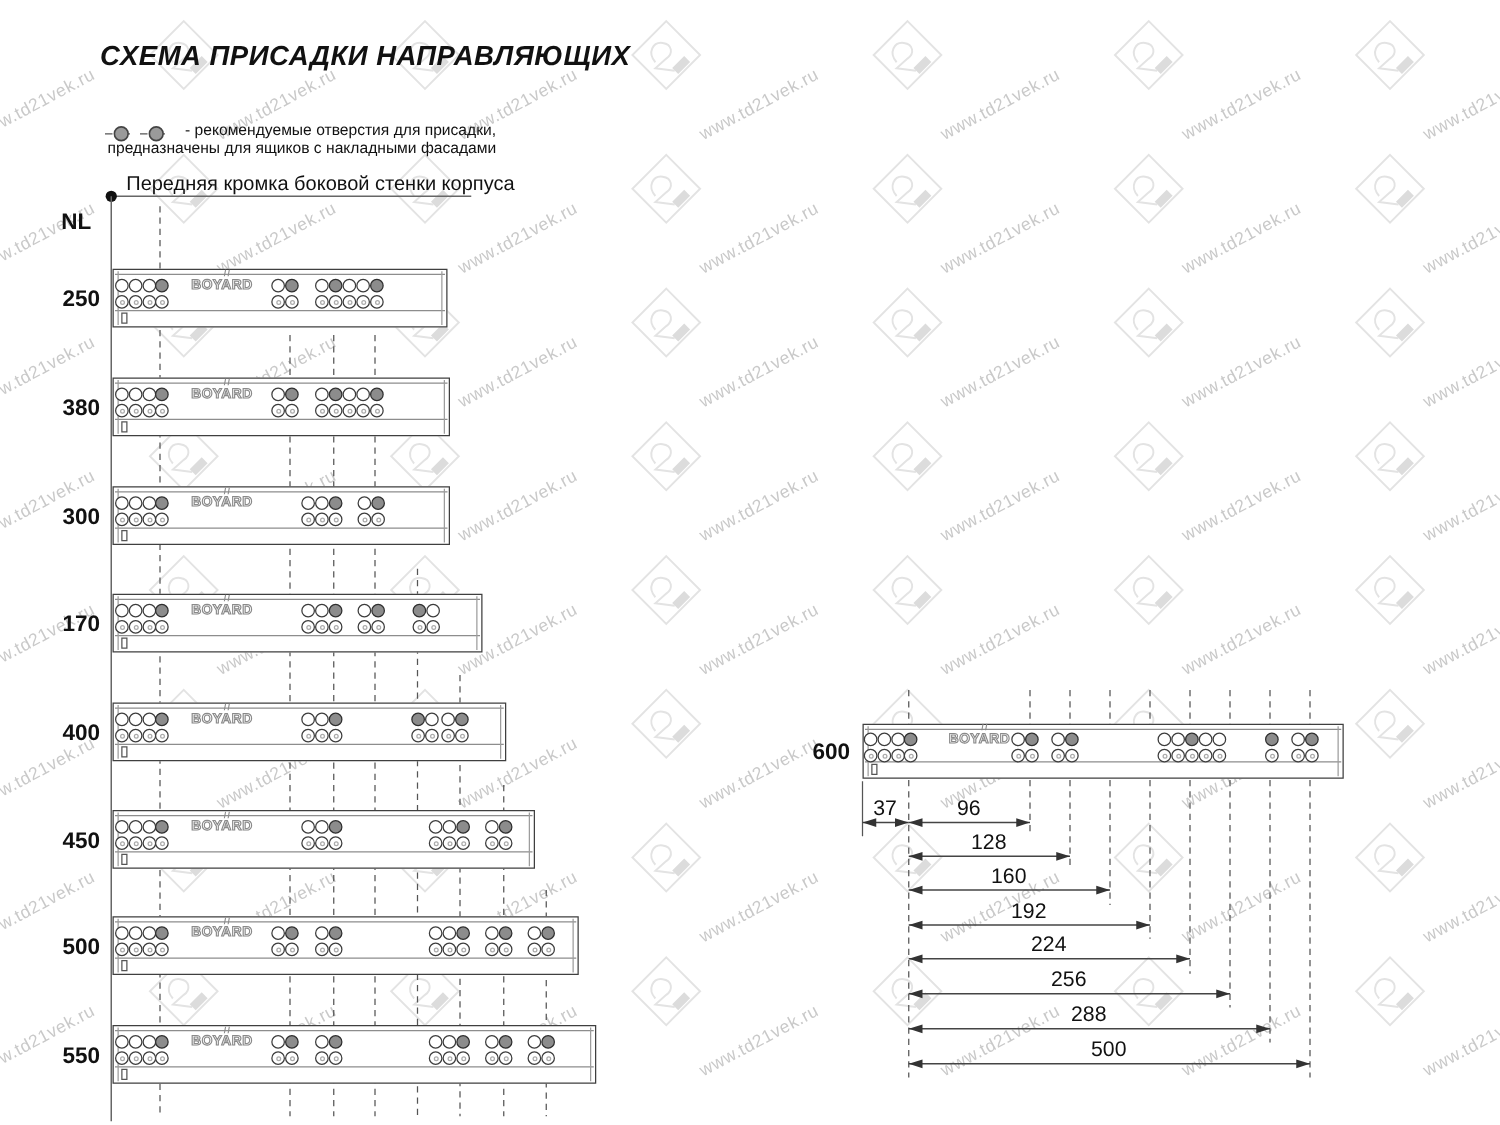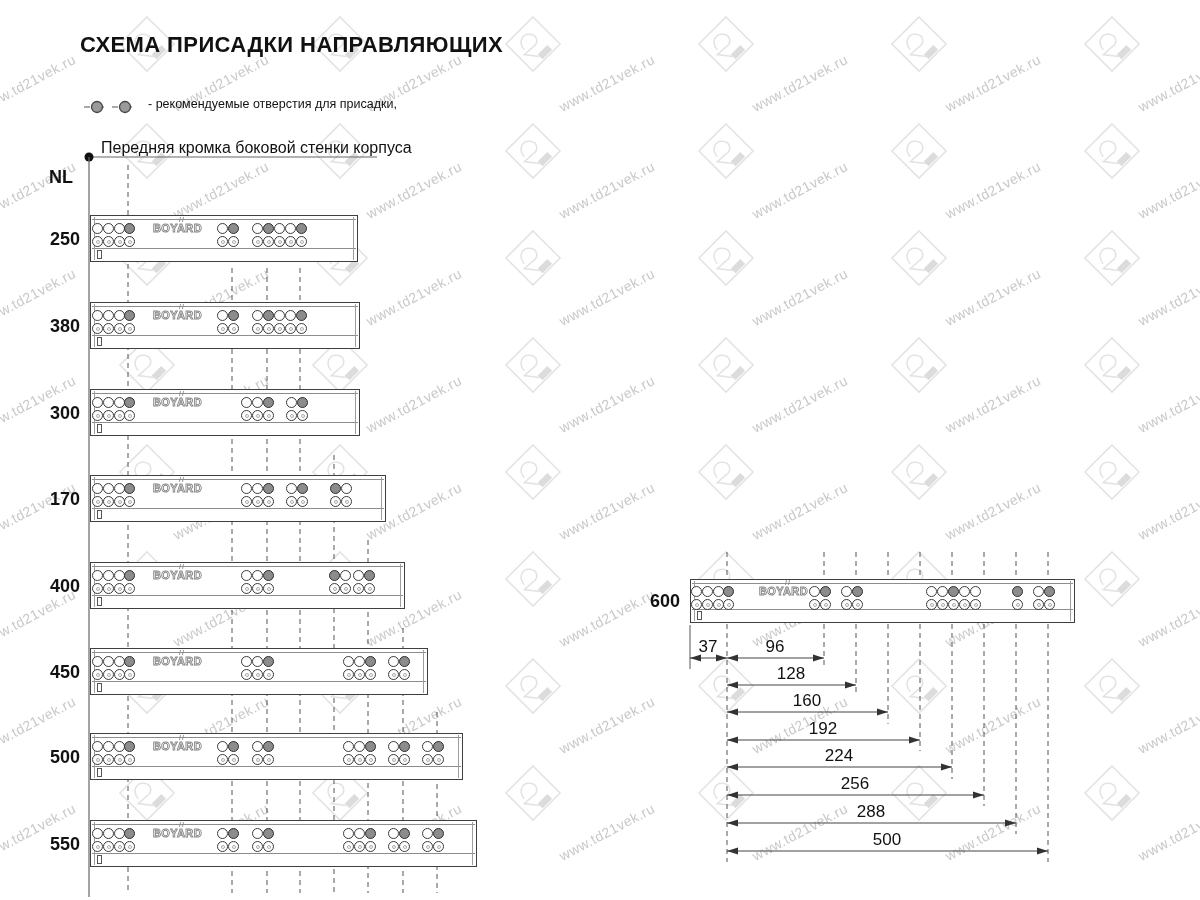--- a/index.html
+++ b/index.html
@@ -20,21 +20,21 @@
         box-sizing:border-box;background:#fff;}
   .hole.filled{background:#8c8c8c;border-color:#2e2e2e;}
   .pin{position:absolute;left:50%;top:50%;width:4px;height:4px;margin:-2px 0 0 -2px;border-radius:50%;
        border:1px solid #ababab;box-sizing:border-box;}
   .clip{position:absolute;width:5px;height:9px;border:1px solid #555;background:#fff;box-sizing:border-box;}
   .boyard{position:absolute;font-weight:bold;font-size:11px;color:#fff;
           -webkit-text-stroke:0.9px #8a8a8a;text-shadow:0 0 0 #999;letter-spacing:.4px;}
   .boyard-deco{position:absolute;font-size:7px;color:#8a8a8a;font-weight:bold;letter-spacing:1px;}
   
   .txt{position:absolute;color:#111;z-index:3;}
-  #title{left:80px;top:32px;font-size:22px;font-weight:bold;letter-spacing:.4px;}
+  #title{left:80px;top:32px;font-size:22px;font-weight:bold;letter-spacing:.4px;font-style:italic;}
   #legend-line1{left:148px;top:97px;font-size:12.5px;}
   #legend-line2{left:86px;top:111px;font-size:12.5px;}
   #front-edge-label{left:101px;top:139px;font-size:16px;}
   #nl-label{left:49px;top:167px;font-size:18px;font-weight:bold;}
   .rail-label{position:absolute;width:42px;text-align:right;font-size:18px;font-weight:bold;color:#111;z-index:3;}
   .dim-label{position:absolute;width:40px;text-align:center;font-size:17px;color:#111;z-index:3;}
 </style>
 </head>
 <body>
 
@@ -1009,20 +1009,21 @@
         </div>
         <div class="hole filled" style="left: 353px; top: 6px;"></div>
         <div class="hole" style="left: 353px; top: 19px;">
           <div class="pin"></div>
         </div>
       </div>
     </div>
   <div id="labels" class="layer">
     <div class="txt" id="title">СХЕМА ПРИСАДКИ НАПРАВЛЯЮЩИХ</div>
     <div class="txt" id="legend-line1">-  рекомендуемые отверстия для присадки,</div>
+    <div class="txt" id="legend-line2">предназначены для ящиков с накладными фасадами</div>
     <div class="txt" id="front-edge-label">Передняя кромка боковой стенки корпуса</div>
     <div class="txt" id="nl-label">NL</div>
   <div class="rail-label" style="left: 38px; top: 229px;">250</div>
       <div class="rail-label" style="left: 38px; top: 316px;">380</div>
       <div class="rail-label" style="left: 38px; top: 403px;">300</div>
       <div class="rail-label" style="left: 38px; top: 489px;">170</div>
       <div class="rail-label" style="left: 38px; top: 576px;">400</div>
       <div class="rail-label" style="left: 38px; top: 662px;">450</div>
       <div class="rail-label" style="left: 38px; top: 747px;">500</div>
       <div class="rail-label" style="left: 38px; top: 834px;">550</div>

